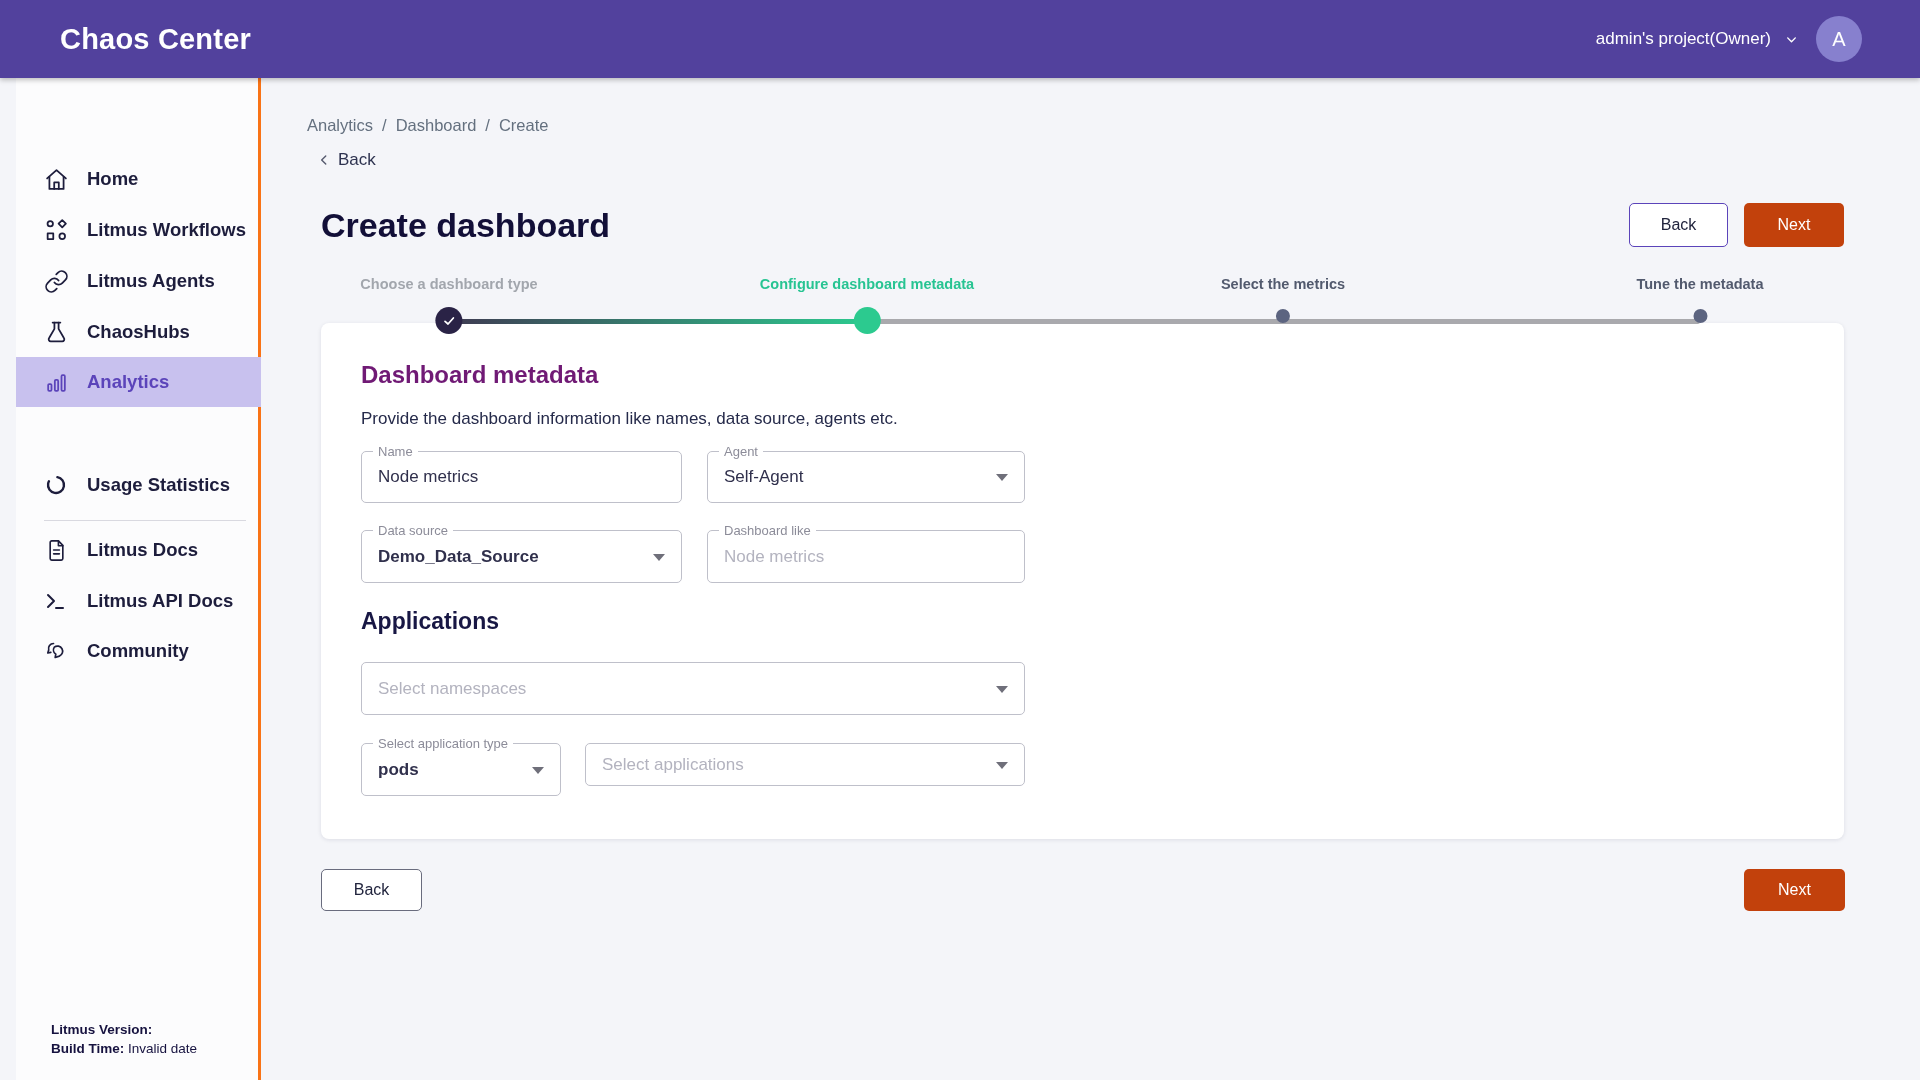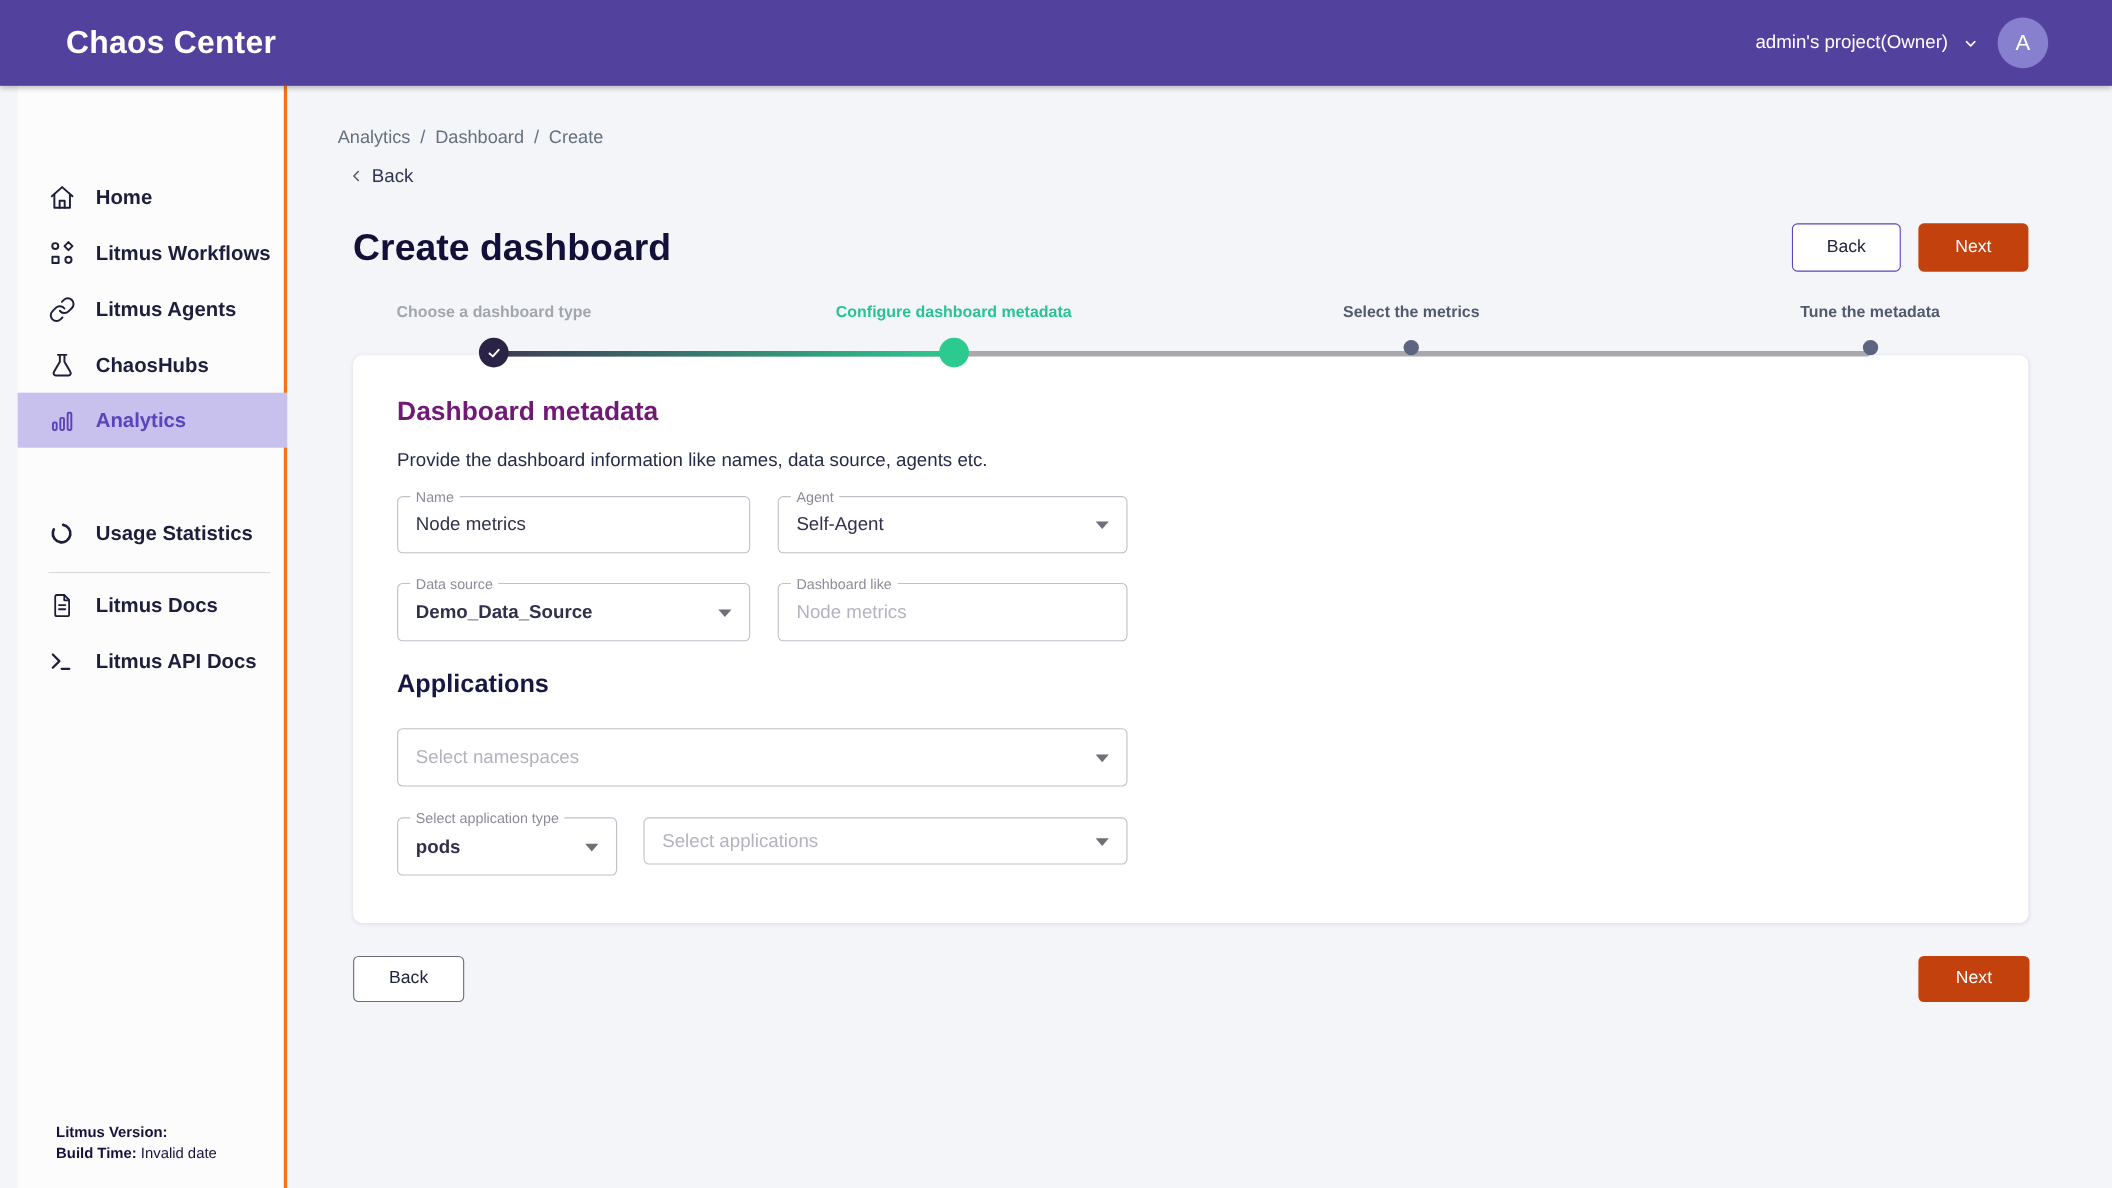--- a/index.html
+++ b/index.html
@@ -184,20 +184,29 @@
   <div class="side-item" style="top:498px">
     <span class="sicon">
       <svg class="icon" width="24" height="24" viewBox="0 0 24 24" style="stroke-width:2">
           <polyline points="4 6 10 12 4 18"></polyline>
           <line x1="12" y1="19" x2="19" y2="19"></line>
         </svg>
     </span>
     <span class="slabel">Litmus API Docs</span>
   </div>
 
+  <div class="side-item" style="top:548px">
+    <span class="sicon">
+      <svg class="icon" width="24" height="24" viewBox="0 0 24 24">
+          <path d="M9.5 4.5a5 5 0 0 0-4.8 6.4L3.8 14l3-.7"></path>
+          <path d="M10.3 8.1a5.2 5.2 0 1 1 5 9l-4.1 1.4.6-3.3a5.2 5.2 0 0 1-1.5-7.1z"></path>
+        </svg>
+    </span>
+    <span class="slabel">Community</span>
+  </div>
 
   <div class="side-footer">
     <div><b>Litmus Version:</b></div>
     <div><b>Build Time:</b><span> Invalid date</span></div>
   </div>
 </div>
 
 <div class="main">
 
   <div class="breadcrumb">

